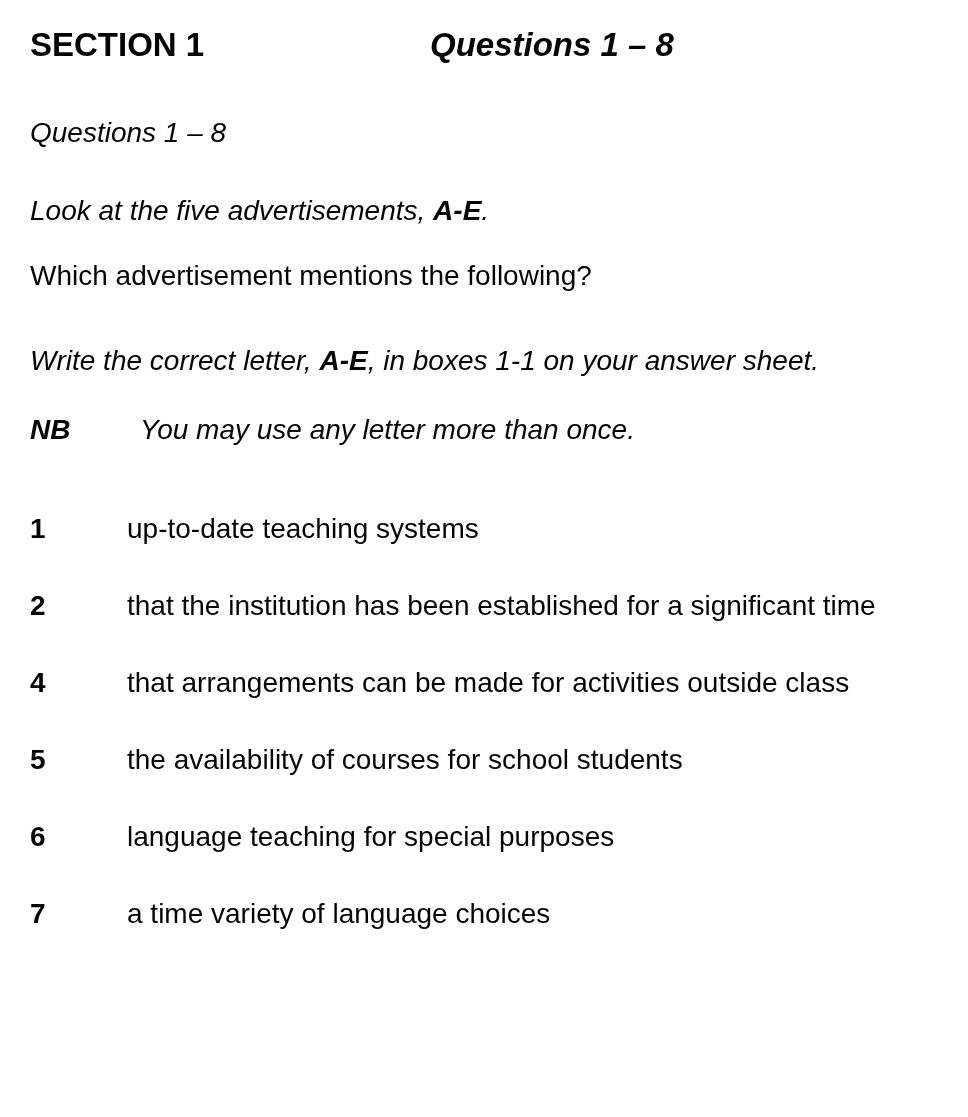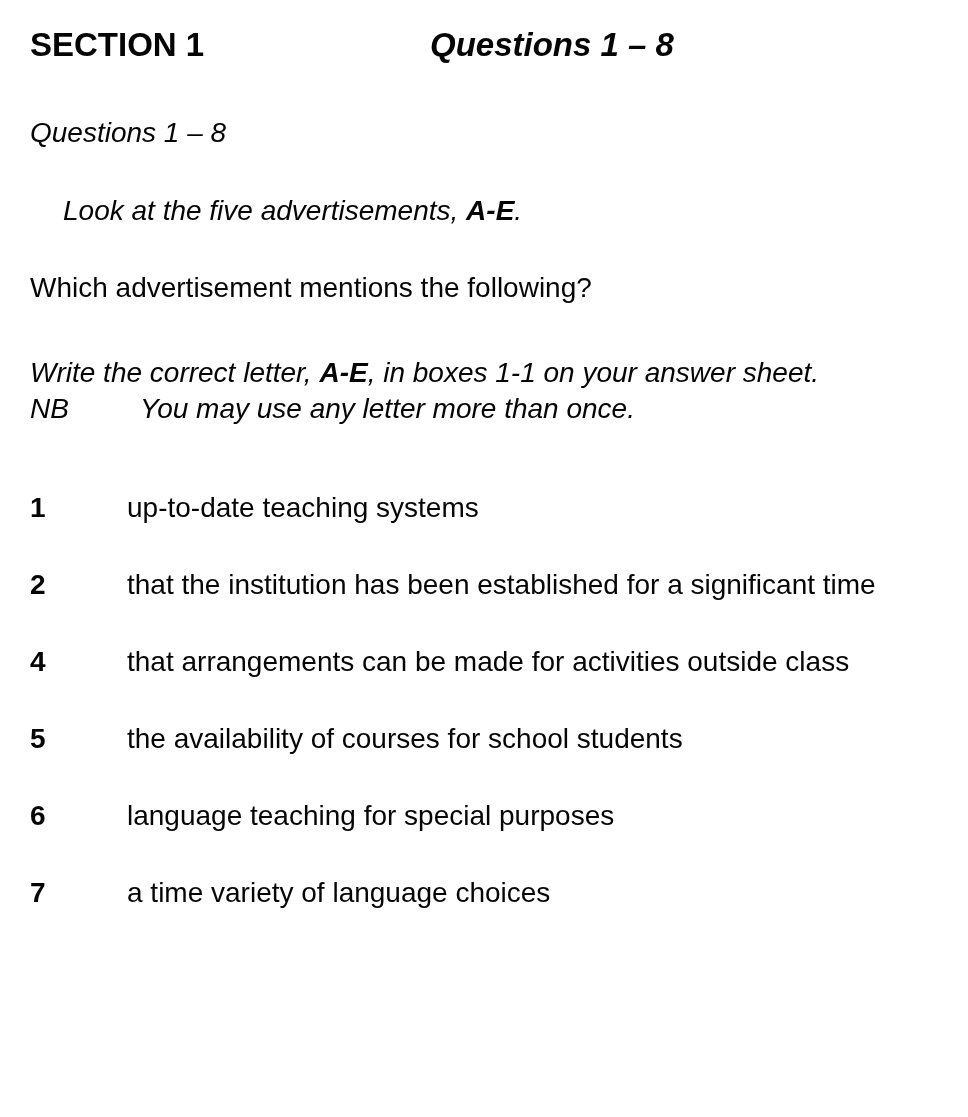--- a/index.html
+++ b/index.html
@@ -36,28 +36,29 @@
     font-style: italic;
   }
   .line {
     margin: 0;
     font-size: 28px;
     line-height: 36px;
     white-space: nowrap;
   }
   .italic { font-style: italic; }
   .mt-q-range { margin-top: 49px; }
-  .mt-look   { margin-top: 42px; margin-left: 33px; }
-  .mt-which  { margin-top: 41px; }
+  .mt-look   { margin-top: 42px; }
+  .mt-which  { margin-top: 29px; }
   .mt-write  { margin-top: 49px; }
   b.inline-bold { font-weight: bold; }
   .nb-row .nb-label {
     display: inline-block;
     width: 110px;
-    font-weight: normal;
+    font-weight: bold;
+    margin-top: 33px;
   }
   .q-list {
     margin-top: 63px;
   }
   .q-row {
     position: relative;
     font-size: 28px;
     line-height: 36px;
     margin-bottom: 41px;
     white-space: nowrap;

